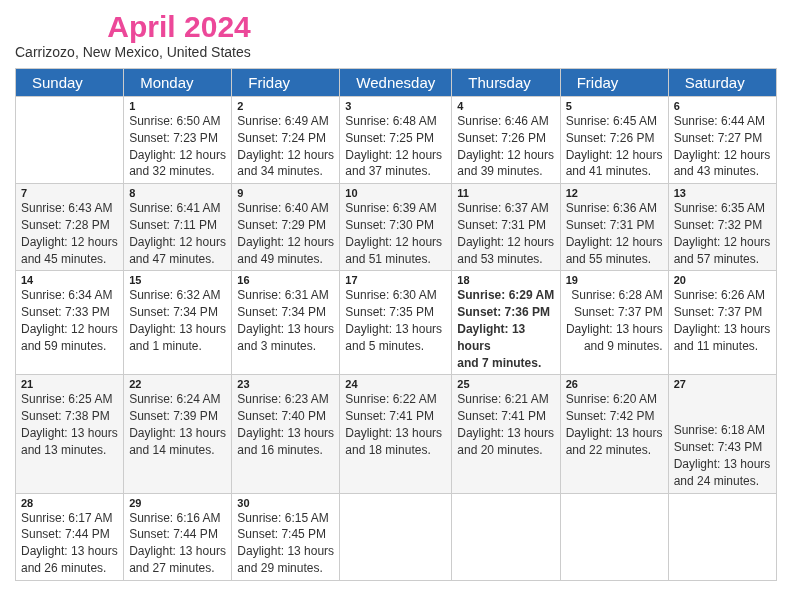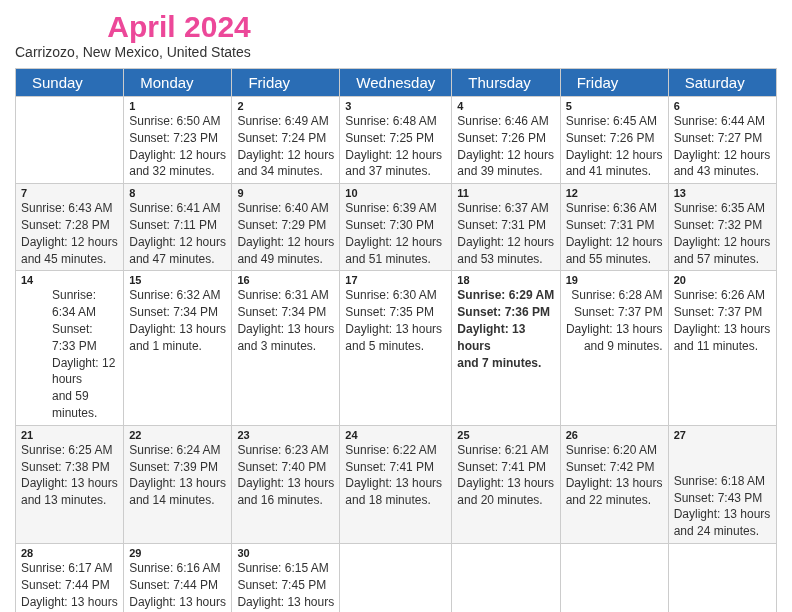--- a/index.html
+++ b/index.html
@@ -199,21 +199,21 @@
           <span class="day-num">13</span>
           <div class="day-info" style="white-space: pre-line;">Sunrise: 6:35 AM
 Sunset: 7:32 PM
 Daylight: 12 hours
 and 57 minutes.</div>
         </td>
       </tr>
       <tr>
         <td>
           <span class="day-num">14</span>
-          <div class="day-info" style="white-space: pre-line; margin-left: 31px;">Sunrise: 6:34 AM
+          <div class="day-info" style="white-space: pre-line;">Sunrise: 6:34 AM
 Sunset: 7:33 PM
 Daylight: 12 hours
 and 59 minutes.</div>
         </td>
         <td>
           <span class="day-num">15</span>
           <div class="day-info" style="white-space: pre-line;">Sunrise: 6:32 AM
 Sunset: 7:34 PM
 Daylight: 13 hours
 and 1 minute.</div>

